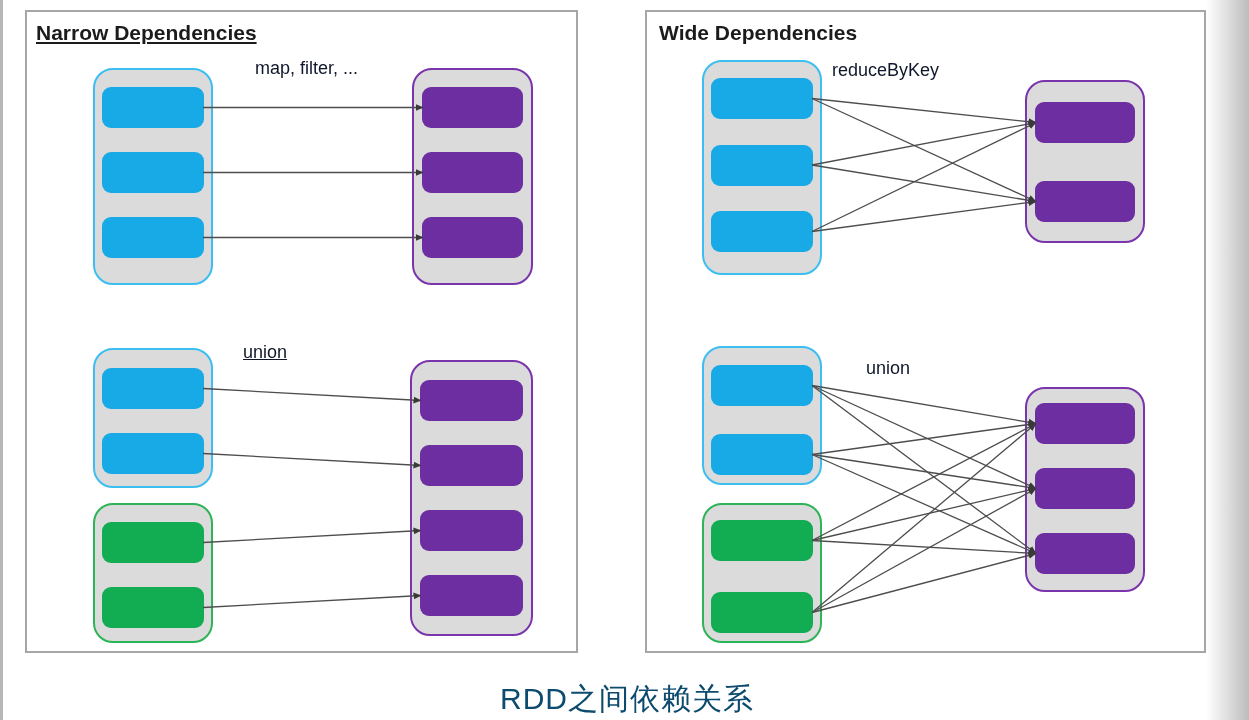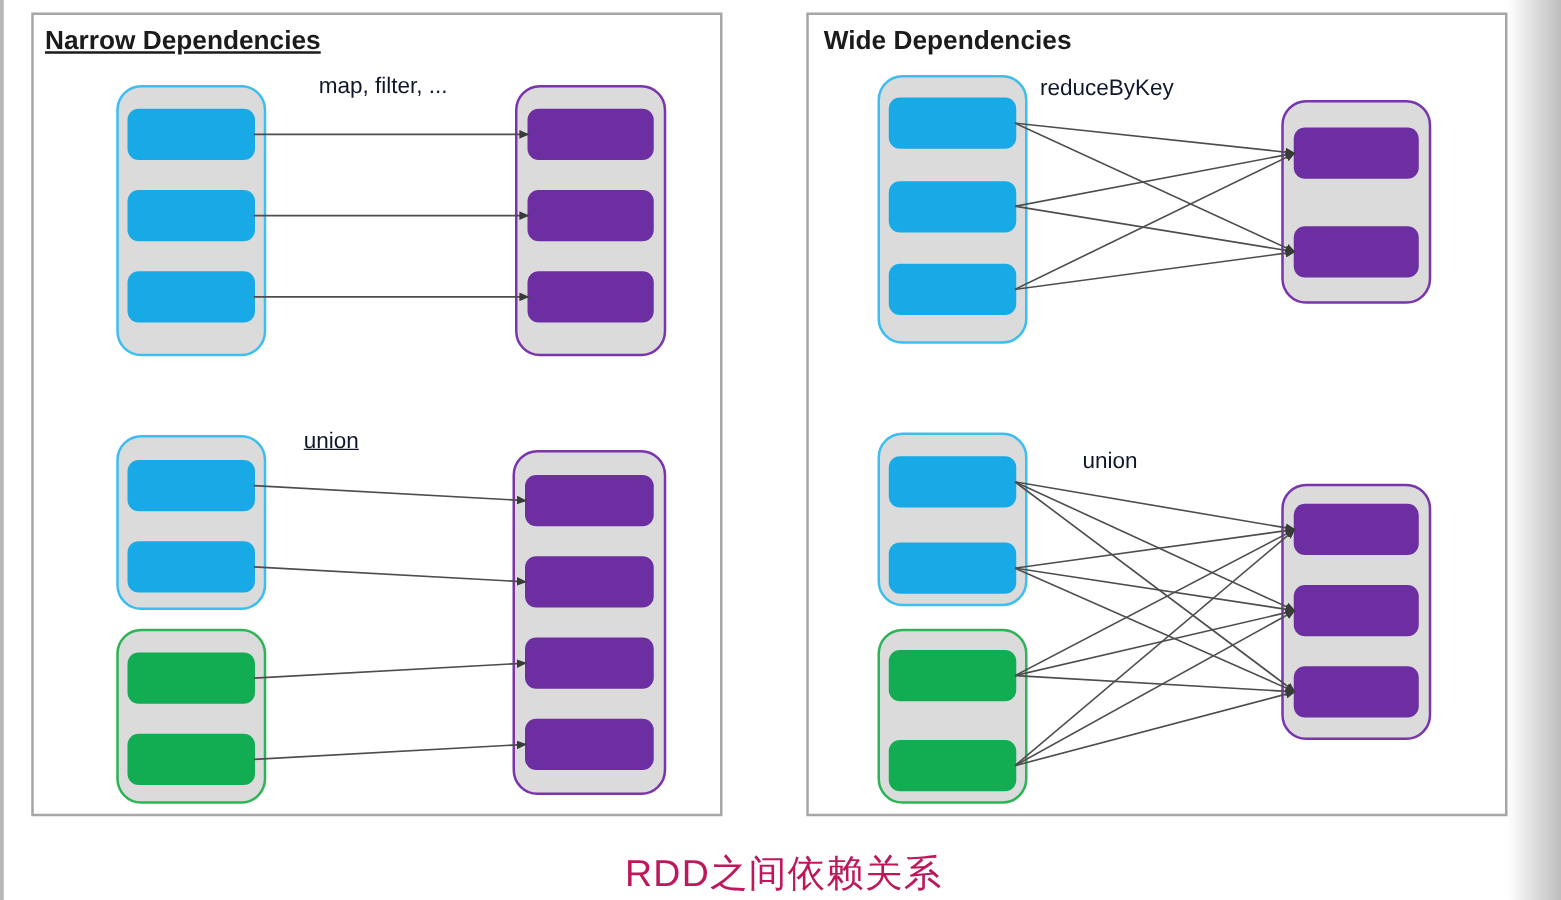--- a/index.html
+++ b/index.html
@@ -55,21 +55,21 @@
   .c-nd-union-d{left:410px;top:360px;width:123px;height:276px;padding:18px 8px 18px;}
   .c-wd-red-src{left:702px;top:60px;width:120px;height:215px;padding:16px 7px 21px;}
   .c-wd-red-dst{left:1025px;top:80px;width:120px;height:163px;padding:20px 8px 19px;}
   .c-wd-join-a{left:702px;top:346px;width:120px;height:139px;padding:17px 7px 8px;}
   .c-wd-join-b{left:702px;top:503px;width:120px;height:140px;padding:15px 7px 8px;}
   .c-wd-join-d{left:1025px;top:387px;width:120px;height:205px;padding:14px 8px 16px;}
 
   #edge-layer{position:absolute;left:0;top:0;width:1249px;height:720px;pointer-events:none;}
   .edge{stroke:var(--arrow);stroke-width:1.3;fill:none;}
 
-  .caption{position:absolute;left:500px;top:679px;font-size:30px;color:#be185d;
+  .caption{position:absolute;left:500px;top:679px;font-size:30px;color:#0c4a6e;
     letter-spacing:1px;white-space:nowrap;}
 </style>
 </head>
 <body>
 
 <div id="stage">
 
   <div class="edge-strip-left"></div>
   <div class="edge-strip-right"></div>
 

